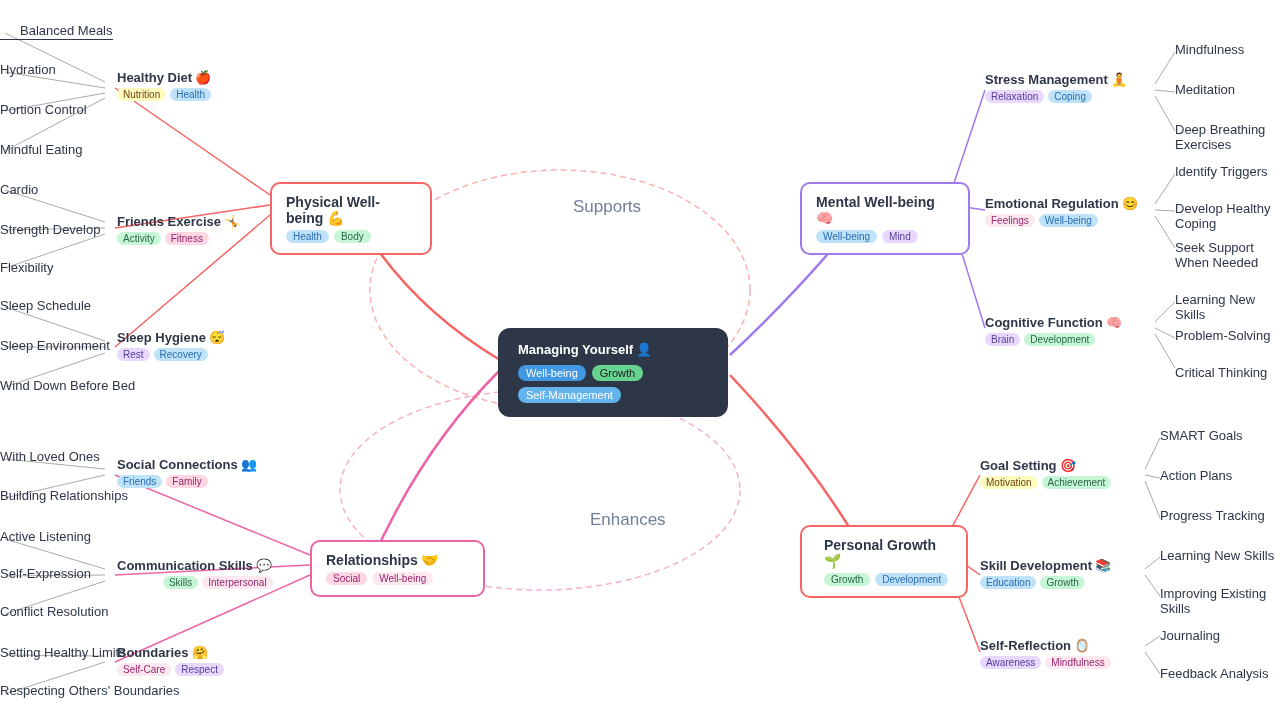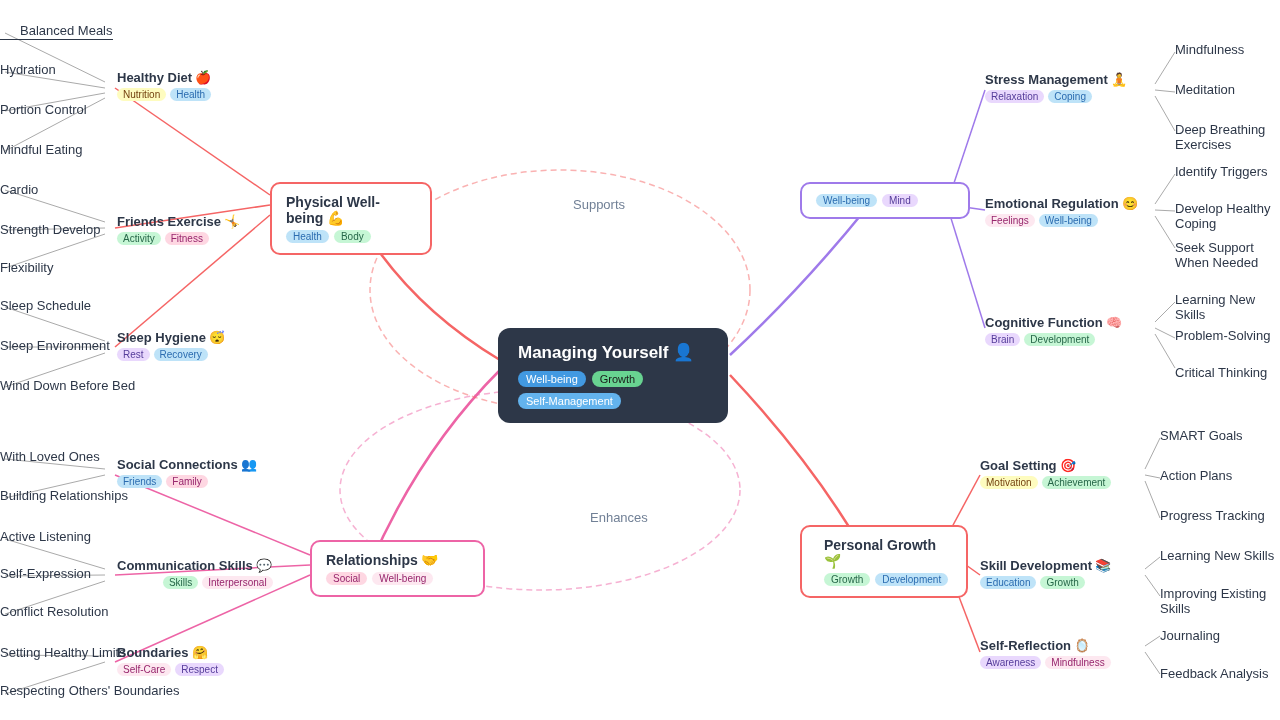--- a/index.html
+++ b/index.html
@@ -28,21 +28,21 @@
 
     
     .center-node {
       background: #2d3748;
       color: white;
       border-radius: 12px;
       padding: 14px 20px;
       width: 230px;
     }
     .center-node .title {
-      font-size: 17px;
+      font-size: 13px;
       font-weight: 600;
       margin-bottom: 8px;
     }
     .center-node .tags { display: flex; gap: 6px; flex-wrap: wrap; }
     .center-node .tag {
       font-size: 11px;
       padding: 2px 8px;
       border-radius: 10px;
       font-weight: 500;
     }
@@ -145,21 +145,21 @@
       font-weight: 500;
     }
     .leaf-item.underline {
       border-bottom: 1.5px solid #2d3748;
       padding-bottom: 1px;
       padding-left: 20px;
     }
 
     
     .edge-label {
-      font-size: 13px;
+      font-size: 17px;
       color: #718096;
       position: absolute;
       z-index: 3;
       text-align: center;
     }
   </style>
 </head>
 <body>
 
 <svg class="connections" viewBox="0 0 1280 720">
@@ -289,20 +289,21 @@
 
 <div class="node leaf-item" style="left:0px; top:182px;">Cardio</div>
 <div class="node leaf-item" style="left:0px; top:222px;">Strength Develop</div>
 <div class="node leaf-item" style="left:0px; top:260px;">Flexibility</div>
 
 <div class="node leaf-item" style="left:0px; top:298px;">Sleep Schedule</div>
 <div class="node leaf-item" style="left:0px; top:338px;">Sleep Environment</div>
 <div class="node leaf-item" style="left:0px; top:378px;">Wind Down Before Bed</div>
 
 <div class="node branch-node branch-mental" style="left:800px; top:182px; width:170px;">
+  <div class="b-title">Mental Well-being 🧠</div>
   <div class="b-tags">
     <span class="b-tag btag-wellbeing">Well-being</span>
     <span class="b-tag btag-mind">Mind</span>
   </div>
 </div>
 
 <div class="node sub-node" style="left:985px; top:72px;">
   <div class="sn-title">Stress Management 🧘</div>
   <div class="sn-tags">
     <span class="sn-tag stag-relaxation">Relaxation</span>

